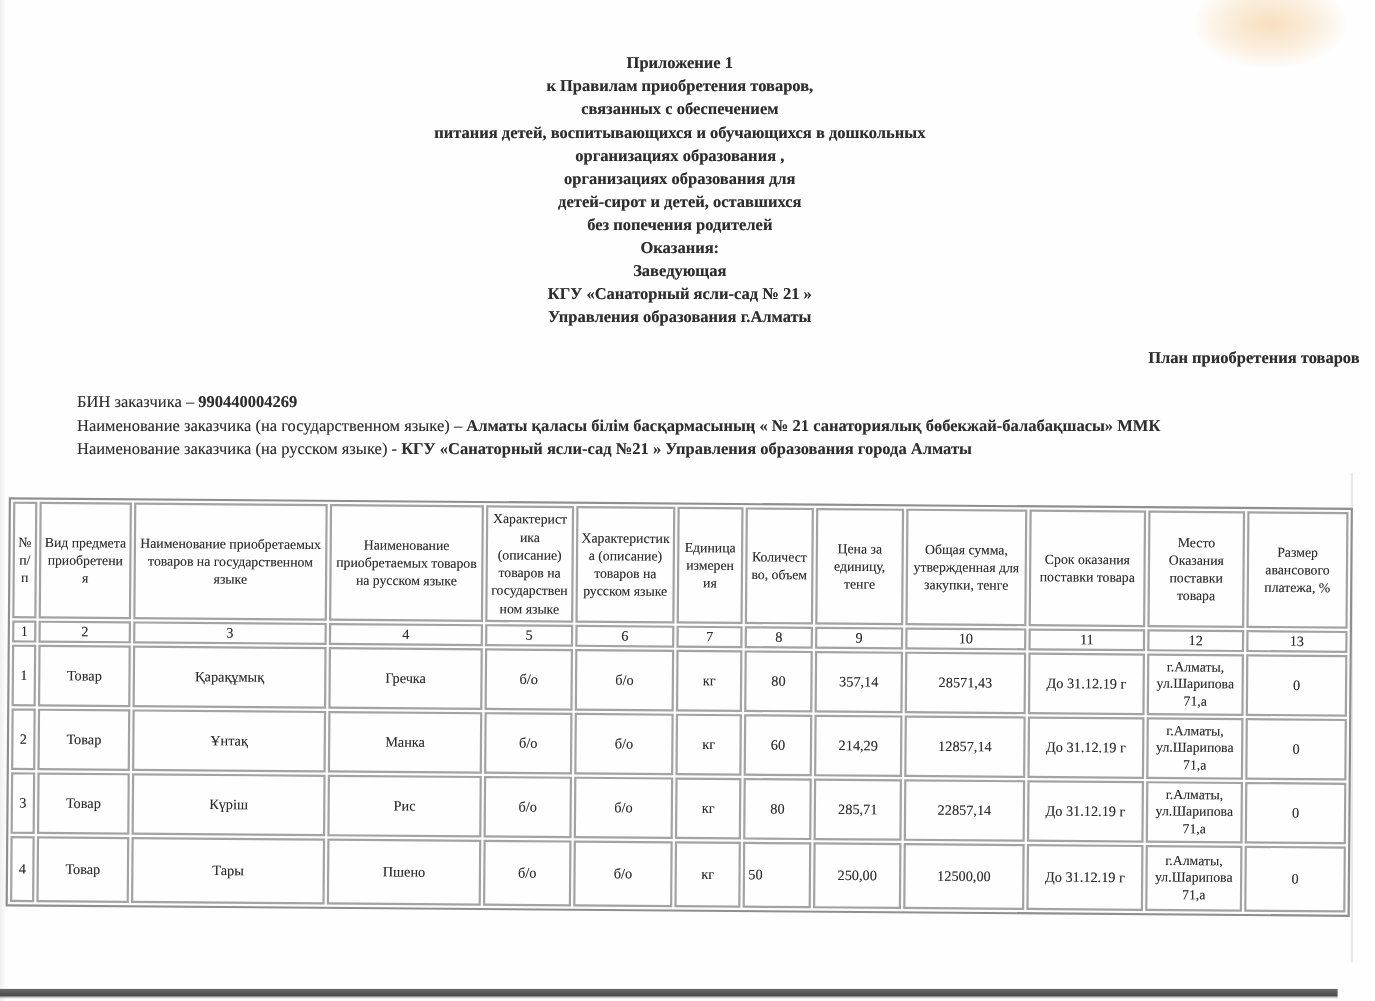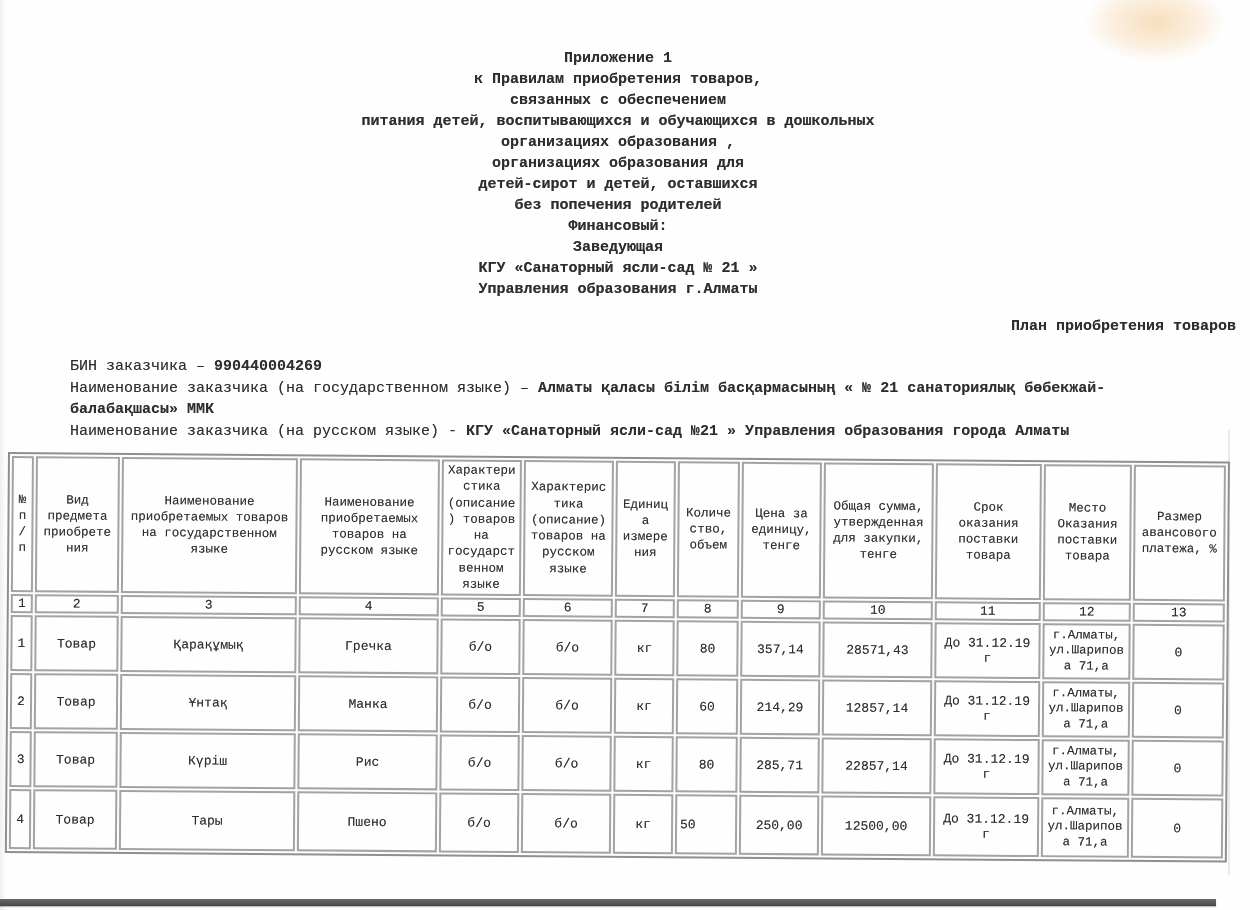--- a/index.html
+++ b/index.html
@@ -1,19 +1,19 @@
 <!DOCTYPE html>
 <html><head>
 <meta charset="utf-8">
 <style>
   html,body{margin:0;padding:0;background:#e9e9e9;}
   .sheet{
     position:relative;width:1250px;height:910px;margin:0 auto;
     background:#fefefe;overflow:hidden;
-    font-family:Liberation Mono, monospace;
+    font-family:Liberation Serif, serif;
     color:#2e2e2e;
   }
   .sheet::before{ 
     content:"";position:absolute;left:0;top:0;width:6px;height:100%;
     background:linear-gradient(to right,rgba(0,0,0,0.06),rgba(0,0,0,0));
   }
   .scan-smudge{
     position:absolute;left:1085px;top:-18px;width:140px;height:80px;
     background:radial-gradient(ellipse at center,rgba(243,197,137,0.55) 0%,rgba(243,197,137,0.25) 45%,rgba(243,197,137,0) 72%);
     border-radius:50%;
@@ -75,21 +75,21 @@
 
   <div class="appendix">
     <div>Приложение 1</div>
     <div>к Правилам приобретения товаров,</div>
     <div>связанных с обеспечением</div>
     <div>питания детей, воспитывающихся и обучающихся в дошкольных</div>
     <div>организациях образования ,</div>
     <div>организациях образования для</div>
     <div>детей-сирот и детей, оставшихся</div>
     <div>без попечения родителей</div>
-    <div>Финансовый:</div>
+    <div>Оказания:</div>
     <div>Заведующая</div>
     <div>КГУ «Санаторный ясли-сад № 21 »</div>
     <div>Управления образования г.Алматы</div>
   </div>
 
   <div class="plan-title">План приобретения товаров</div>
 
   <div class="info">
     <div><span>БИН заказчика – </span><span class="val">990440004269</span></div>
     <div><span>Наименование заказчика (на государственном языке) – </span><span class="val">Алматы қаласы білім басқармасының « № 21 санаториялық бөбекжай-балабақшасы» ММК</span></div>

